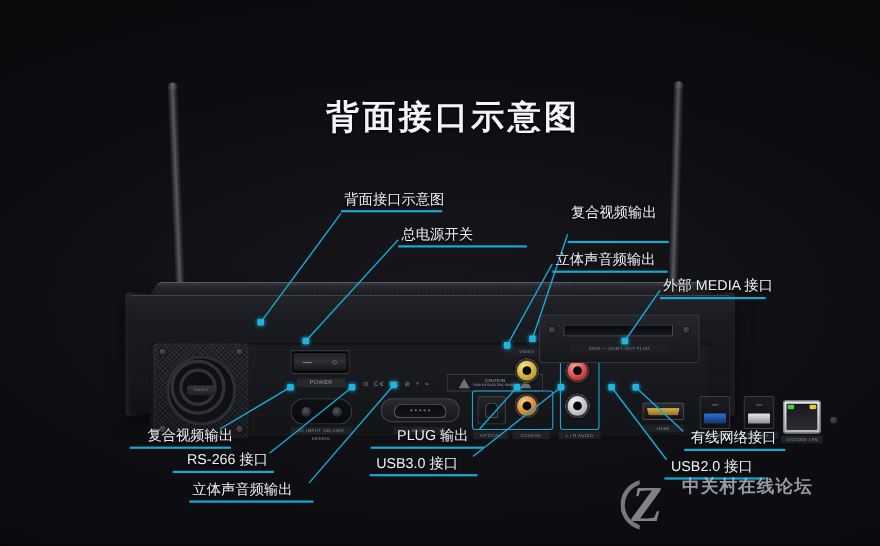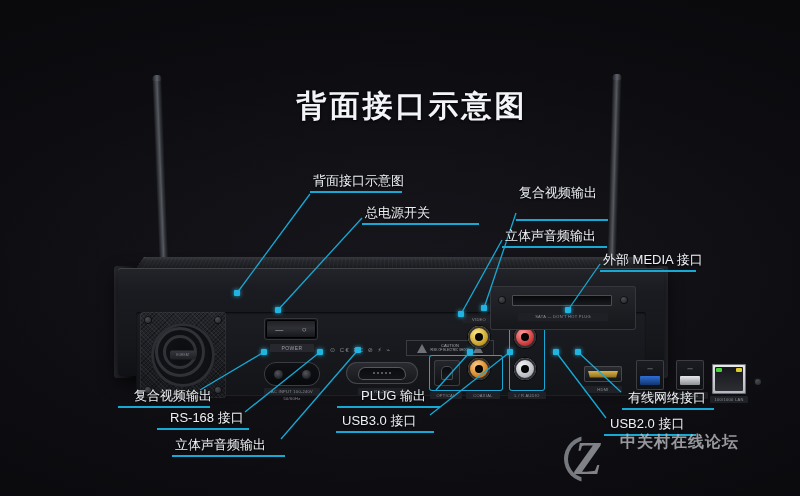--- a/index.html
+++ b/index.html
@@ -357,21 +357,21 @@
 
 <div class="lbl" style="left:505px;top:227px">立体声音频输出</div>
 <div class="ul" style="left:502px;top:246px;width:105px"></div>
 
 <div class="lbl" style="left:603px;top:251px">外部 MEDIA 接口</div>
 <div class="ul" style="left:600px;top:270px;width:96px"></div>
 
 <div class="lbl" style="left:134px;top:387px">复合视频输出</div>
 <div class="ul" style="left:118px;top:406px;width:92px"></div>
 
-<div class="lbl" style="left:170px;top:409px">RS-168 接口</div>
+<div class="lbl" style="left:170px;top:409px">RS-266 接口</div>
 <div class="ul" style="left:157px;top:428px;width:92px"></div>
 
 <div class="lbl" style="left:175px;top:436px">立体声音频输出</div>
 <div class="ul" style="left:172px;top:455px;width:113px"></div>
 
 <div class="lbl" style="left:361px;top:387px">PLUG 输出</div>
 <div class="ul" style="left:337px;top:406px;width:103px"></div>
 
 <div class="lbl" style="left:342px;top:412px">USB3.0 接口</div>
 <div class="ul" style="left:336px;top:431px;width:98px"></div>

